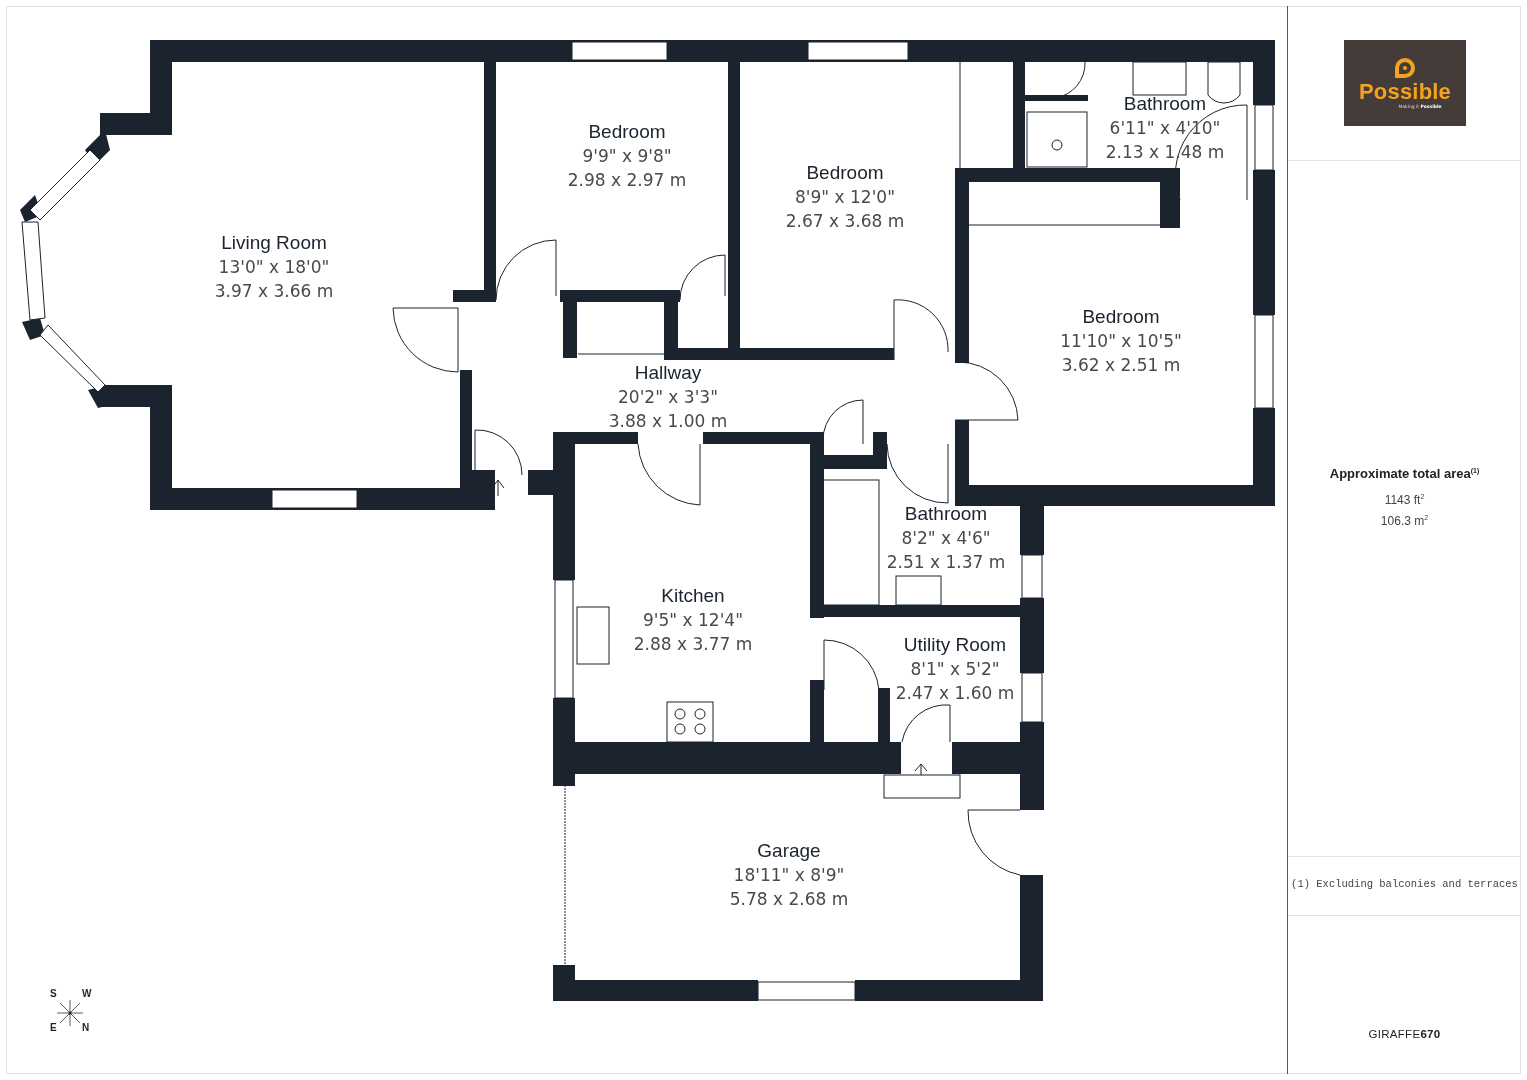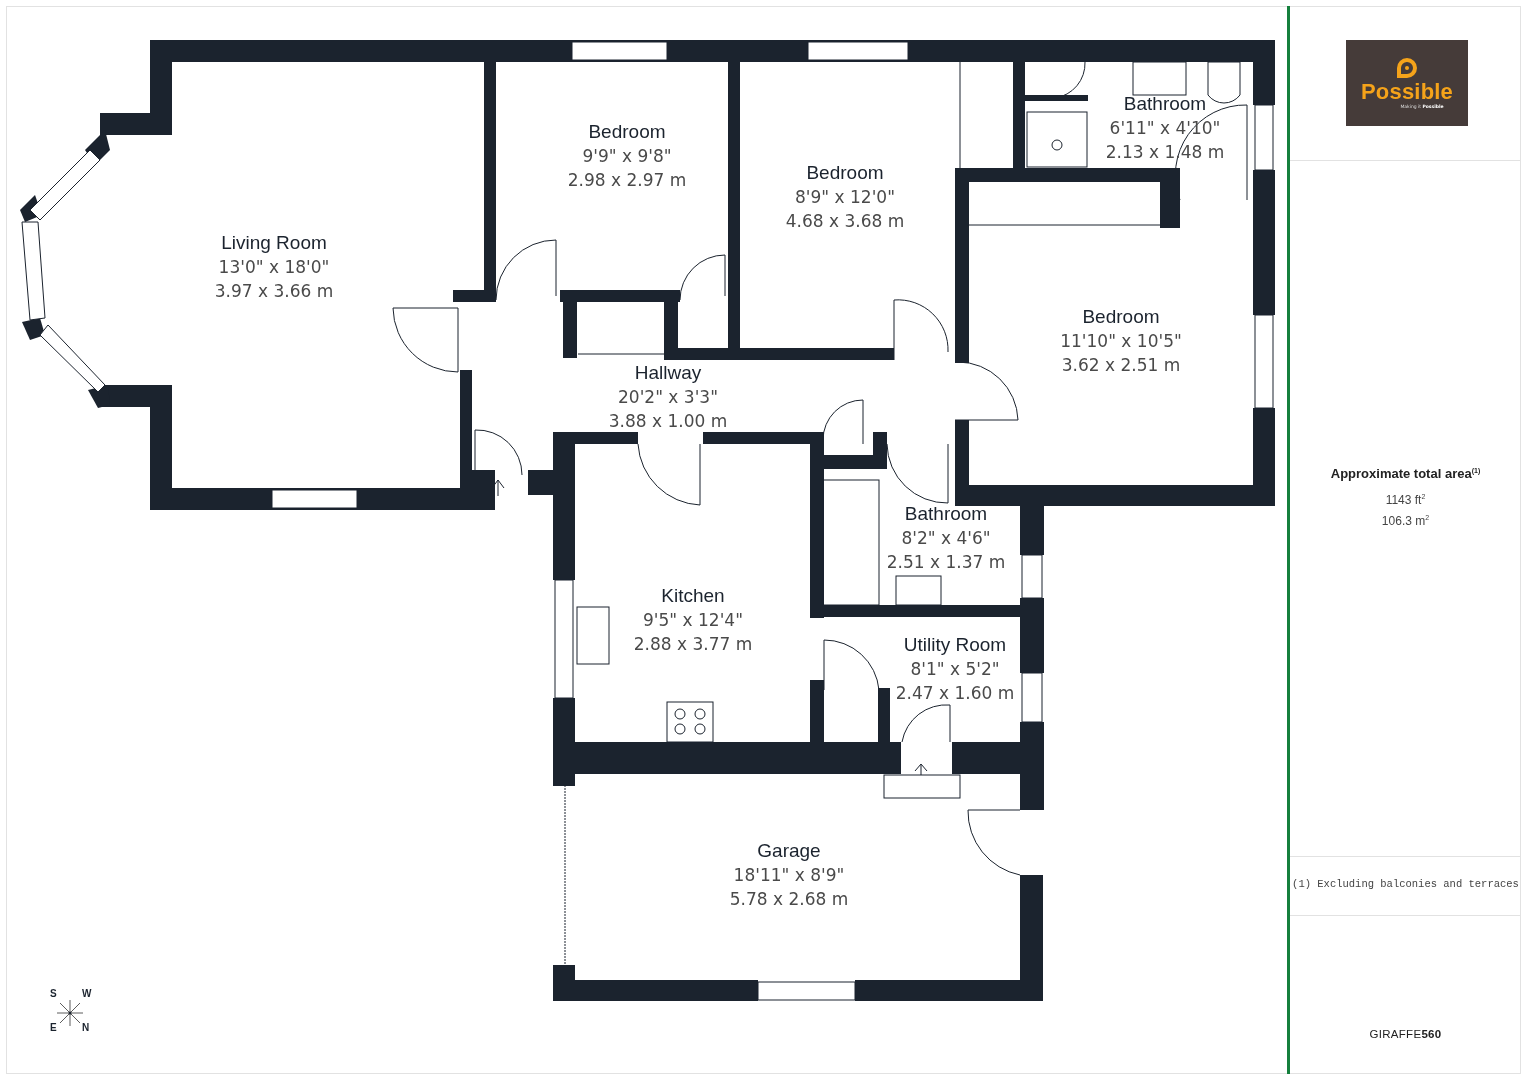--- a/index.html
+++ b/index.html
@@ -1,18 +1,18 @@
 <!DOCTYPE html>
 <html><head>
 <meta charset="utf-8">
 <style>
   html, body { margin:0; padding:0; background:#ffffff; }
   body { width:1527px; height:1080px; position:relative; overflow:hidden; font-family:"DejaVu Sans", sans-serif; }
   .frame { position:absolute; left:6px; top:6px; width:1515px; height:1068px; border:1px solid #e2e2e2; box-sizing:border-box; }
-  .sidebar { position:absolute; left:1287px; top:6px; width:234px; height:1068px; border-left:3px solid #15803d; box-sizing:border-box; }
+  .sidebar { position:absolute; left:1287px; top:6px; width:234px; height:1068px; border-left:1px solid #15803d; box-sizing:border-box; }
   .sb-divider { position:absolute; left:0; width:100%; height:1px; background:#e2e2e2; }
   .logo { position:absolute; left:56px; top:34px; width:122px; height:86px; background:#453b39; display:flex; flex-direction:column; align-items:center; justify-content:center; }
   .logo-p { width:20px; height:20px; border:4px solid #f5a31a; border-radius:50% 50% 50% 0; box-sizing:border-box; position:relative; margin-bottom:3px; }
   .logo-p::after { content:""; position:absolute; left:4px; top:4px; width:4px; height:4px; background:#f5a31a; border-radius:50%; }
   .logo-name { color:#f5a31a; font-family:"Liberation Sans", sans-serif; font-weight:bold; font-size:22px; line-height:22px; letter-spacing:0.2px; }
   .logo-tag { color:#ddd; font-size:4.5px; margin-top:1px; margin-left:30px; }
   .logo-tag b { color:#fff; }
   .area-title { position:absolute; top:460px; width:100%; text-align:center; font-family:"Liberation Sans", sans-serif; font-weight:bold; font-size:13px; color:#222; }
   .area-title sup { font-size:7px; }
   .area-val { position:absolute; width:100%; text-align:center; font-family:"Liberation Sans", sans-serif; font-size:12px; color:#444; }
@@ -164,21 +164,21 @@
   <div class="room-dim">3.97 x 3.66 m</div>
 </div>
 <div class="room-label" style="left:627px;top:120px;">
   <div class="room-name">Bedroom</div>
   <div class="room-dim">9'9" x 9'8"</div>
   <div class="room-dim">2.98 x 2.97 m</div>
 </div>
 <div class="room-label" style="left:845px;top:161px;">
   <div class="room-name">Bedroom</div>
   <div class="room-dim">8'9" x 12'0"</div>
-  <div class="room-dim">4.68 x 3.68 m</div>
+  <div class="room-dim">2.67 x 3.68 m</div>
 </div>
 <div class="room-label" style="left:1165px;top:92px;">
   <div class="room-name">Bathroom</div>
   <div class="room-dim">6'11" x 4'10"</div>
   <div class="room-dim">2.13 x 1.48 m</div>
 </div>
 <div class="room-label" style="left:1121px;top:305px;">
   <div class="room-name">Bedroom</div>
   <div class="room-dim">11'10" x 10'5"</div>
   <div class="room-dim">3.62 x 2.51 m</div>
@@ -231,14 +231,14 @@
     <div class="logo-name">Possible</div>
     <div class="logo-tag"><span>Making it</span> <b>Possible</b></div>
   </div>
   <div class="sb-divider" style="top:154px;"></div>
   <div class="area-title"><span>Approximate total area</span><sup>(1)</sup></div>
   <div class="area-val" style="top:487px;"><span>1143 ft</span><sup>2</sup></div>
   <div class="area-val" style="top:508px;"><span>106.3 m</span><sup>2</sup></div>
   <div class="sb-divider" style="top:850px;"></div>
   <div class="note" style="top:872px;">(1) Excluding balconies and terraces</div>
   <div class="sb-divider" style="top:909px;"></div>
-  <div class="brand"><span>GIRAFFE</span><b>560</b></div>
+  <div class="brand"><span>GIRAFFE</span><b>670</b></div>
 </div>
 
 </body></html>

